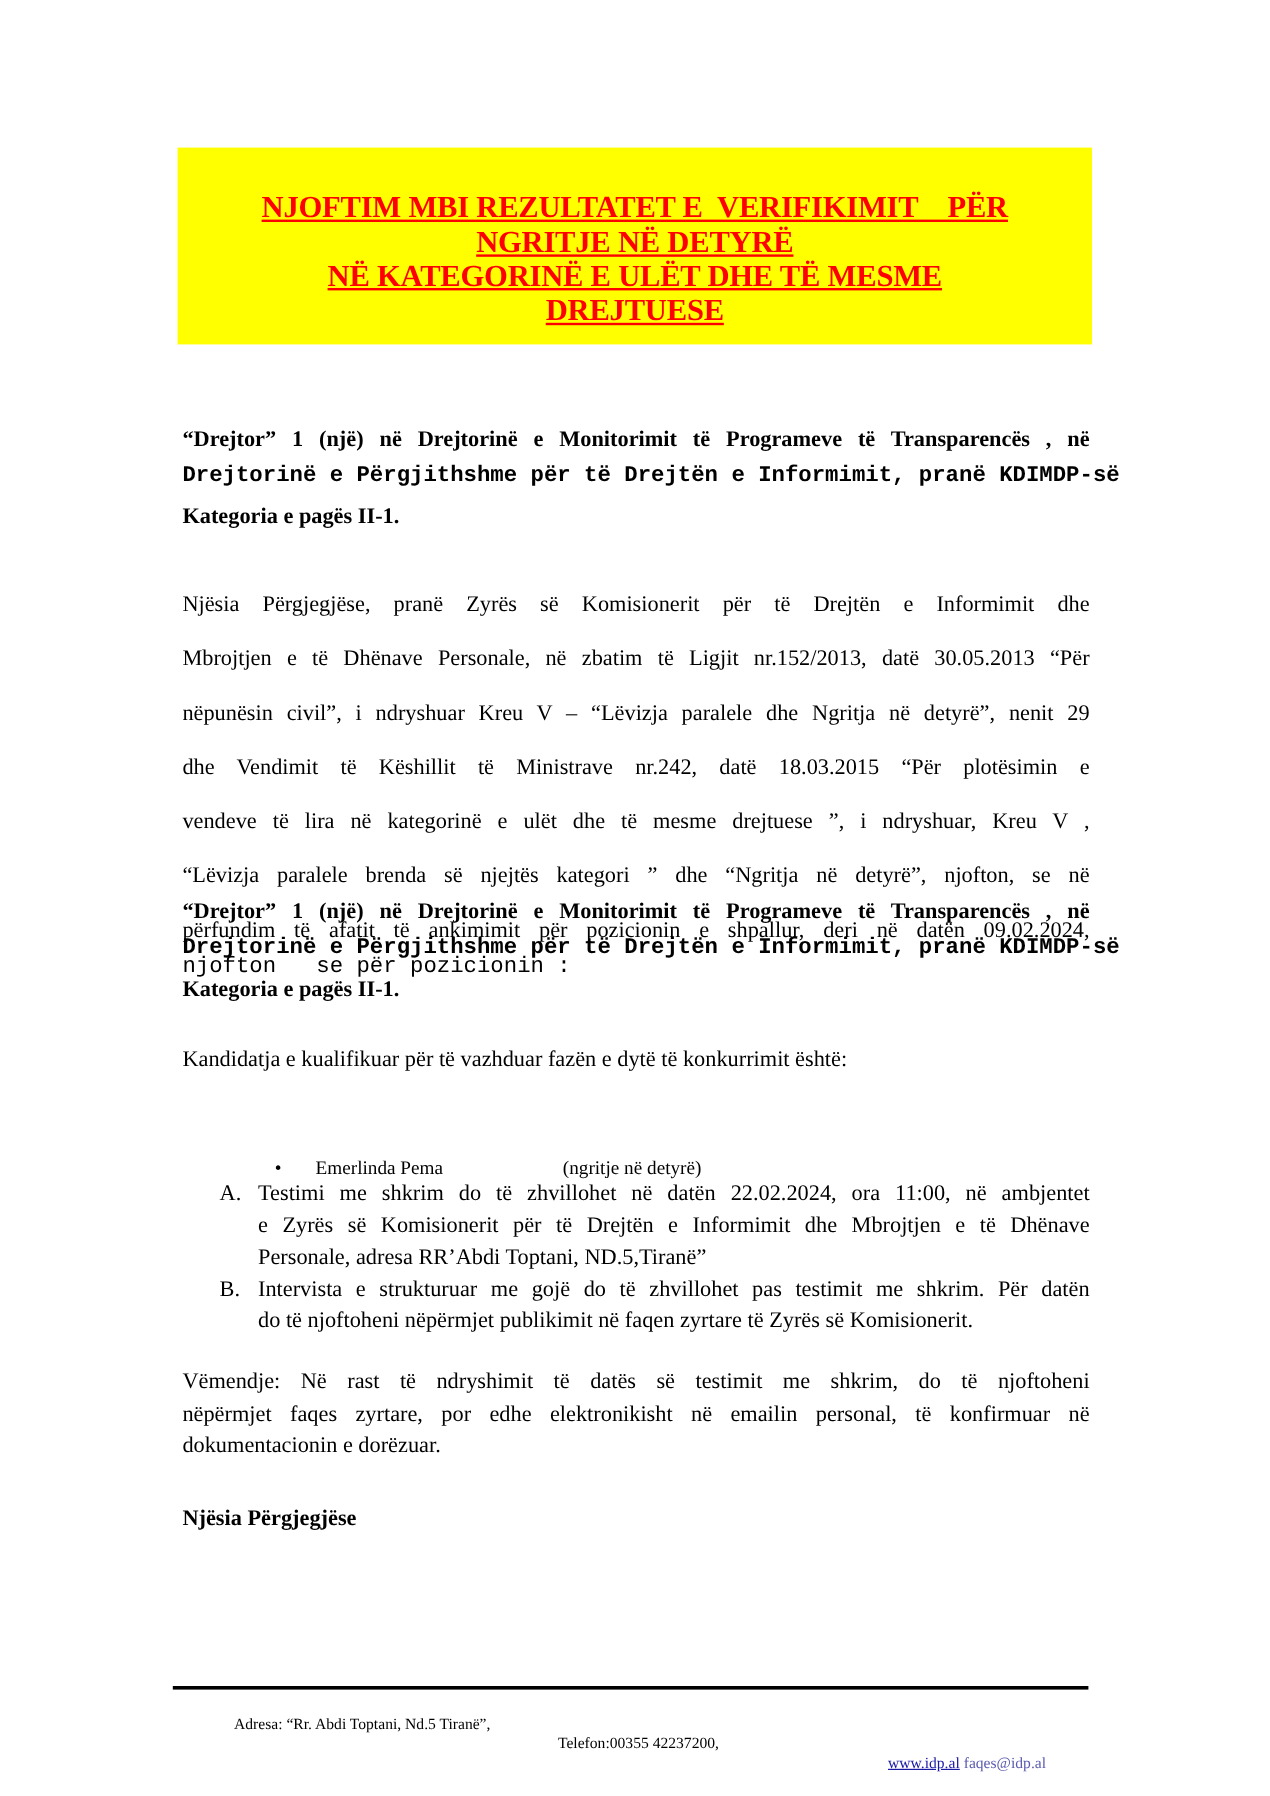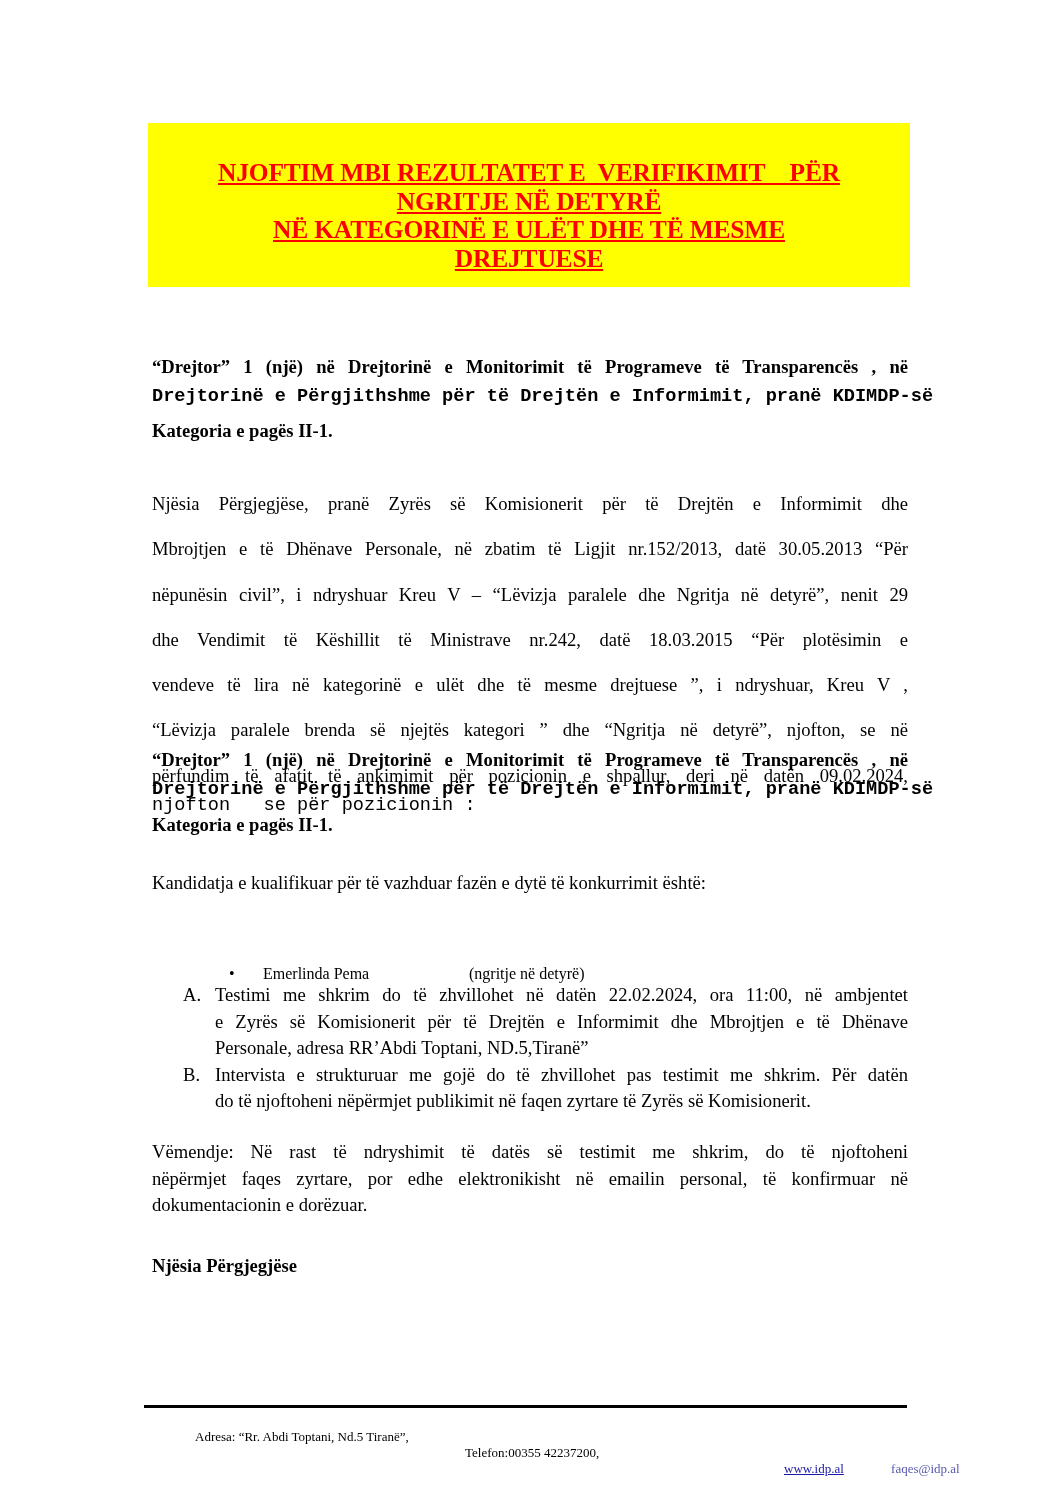--- a/index.html
+++ b/index.html
@@ -128,21 +128,20 @@
       font-size: 13px;
       line-height: 16px;
       white-space: pre;
     }
     .footer .addr { position: absolute; left: 148px; margin-left: 47px; }
     .footer .tel { position: absolute; left: 465px; }
     .footer .links { position: absolute; left: 740px; }
     .footer a {
       color: #1a1aa6;
       text-decoration: underline;
-      margin-left: 44px;
     }
     .footer .email {
       color: #5a5ab0;
       text-decoration: none;
     }
   </style>
 </head>
 <body>
 
 <div class="page">

